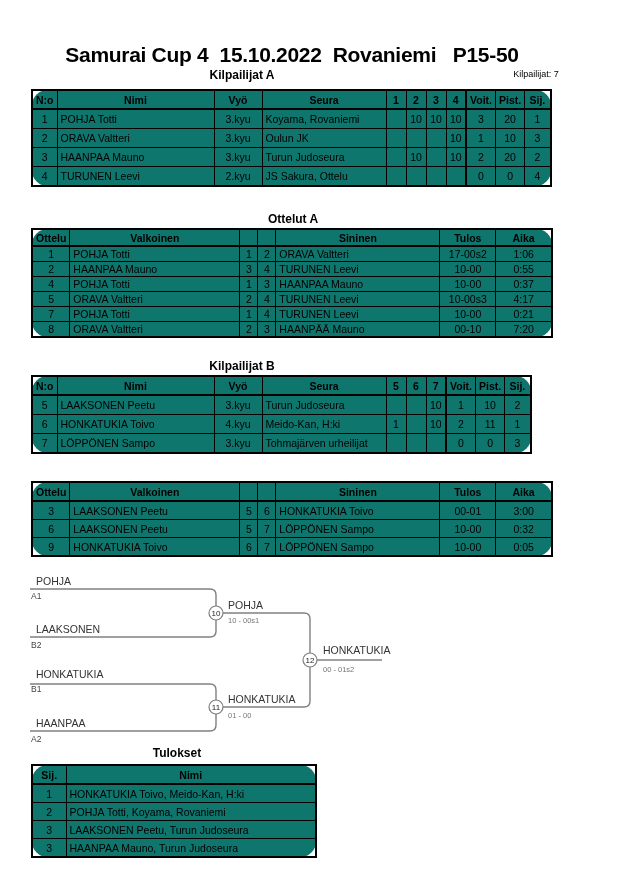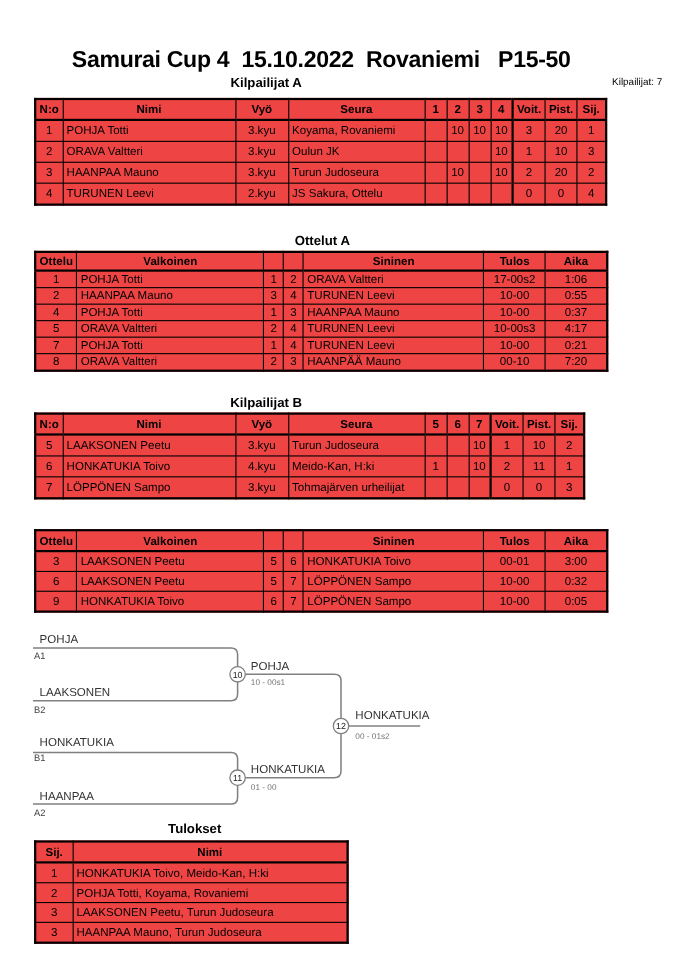--- a/index.html
+++ b/index.html
@@ -4,21 +4,21 @@
 <style>
   html,body{margin:0;padding:0;}
   body{
     width:630px;height:891px;position:relative;background:#ffffff;
     font-family:"Liberation Sans",sans-serif;color:#000;overflow:hidden;
   }
   .abs{position:absolute;}
   .doc-title{font-size:21px;font-weight:bold;text-align:center;white-space:pre;letter-spacing:-0.3px;}
   .sec-title{font-size:12px;font-weight:bold;text-align:center;white-space:pre;}
   .meta{font-size:9px;text-align:right;}
-  table{border-collapse:collapse;table-layout:fixed;background:#ef4444;}
+  table{border-collapse:collapse;table-layout:fixed;background:#0f766e;border-radius:19px;}
   table.grid{border:2px solid #000;}
   .grid th,.grid td{border:1px solid #000;padding:0 3px;overflow:hidden;white-space:nowrap;font-size:10.5px;font-weight:normal;}
   .grid thead th{font-weight:bold;border-bottom:2px solid #000;font-size:10.5px;}
   .c{text-align:center;}
   .l{text-align:left;}
   .sep{border-left:2px solid #000 !important;}
   .t-ka thead th,.t-kb thead th{height:17px;}
   .t-ka td{height:18px;}
   .t-kb td{height:18px;}
   .t-oa thead th{height:15px;}
@@ -32,21 +32,21 @@
   .bseed{font-size:8.5px;fill:#444444;}
   .bscore{font-size:7.5px;fill:#757575;}
   .bnode{font-size:8px;fill:#222222;text-anchor:middle;}
   .bline{stroke:#808080;stroke-width:1.4;fill:none;}
   .bcircle{stroke:#808080;stroke-width:1.2;fill:#ffffff;}
 </style>
 </head>
 <body>
 
 <div class="abs doc-title" style="top:43px;left:0;width:584px;">Samurai Cup 4  15.10.2022  Rovaniemi   P15-50</div>
-<div class="abs meta" style="top:69px;left:470px;width:132px;">Kilpailijat: 7</div>
+<div class="abs meta" style="top:69px;left:470px;width:132px;text-align:center;">Kilpailijat: 7</div>
 
 <div class="abs sec-title" style="top:68px;left:142px;width:200px;">Kilpailijat A</div>
 <table class="abs grid t-ka" style="top:89px;left:31px;">
   <colgroup>
       <col style="width:22px">
       <col style="width:157px">
       <col style="width:48px">
       <col style="width:124px">
       <col style="width:20px">
       <col style="width:20px">

